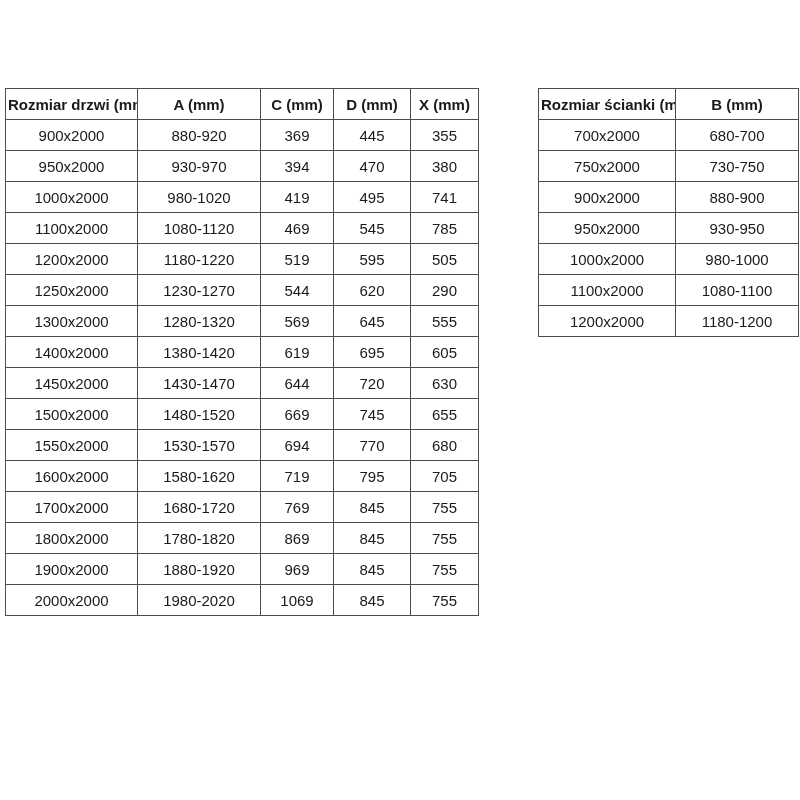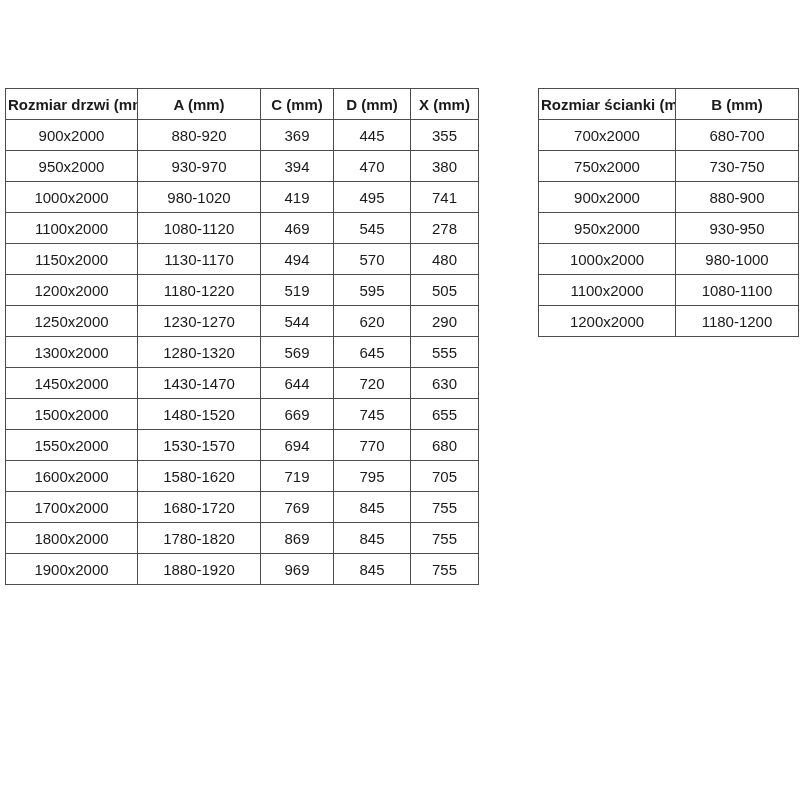--- a/index.html
+++ b/index.html
@@ -83,28 +83,21 @@
           <td>980-1020</td>
           <td>419</td>
           <td>495</td>
           <td>741</td>
         </tr>
         <tr>
           <td>1100x2000</td>
           <td>1080-1120</td>
           <td>469</td>
           <td>545</td>
-          <td>278</td>
-        </tr>
-        <tr>
-          <td>1150x2000</td>
-          <td>1130-1170</td>
-          <td>494</td>
-          <td>570</td>
-          <td>480</td>
+          <td>785</td>
         </tr>
         <tr>
           <td>1200x2000</td>
           <td>1180-1220</td>
           <td>519</td>
           <td>595</td>
           <td>505</td>
         </tr>
         <tr>
           <td>1250x2000</td>
@@ -114,20 +107,27 @@
           <td>290</td>
         </tr>
         <tr>
           <td>1300x2000</td>
           <td>1280-1320</td>
           <td>569</td>
           <td>645</td>
           <td>555</td>
         </tr>
         <tr>
+          <td>1400x2000</td>
+          <td>1380-1420</td>
+          <td>619</td>
+          <td>695</td>
+          <td>605</td>
+        </tr>
+        <tr>
           <td>1450x2000</td>
           <td>1430-1470</td>
           <td>644</td>
           <td>720</td>
           <td>630</td>
         </tr>
         <tr>
           <td>1500x2000</td>
           <td>1480-1520</td>
           <td>669</td>
@@ -159,20 +159,27 @@
           <td>1800x2000</td>
           <td>1780-1820</td>
           <td>869</td>
           <td>845</td>
           <td>755</td>
         </tr>
         <tr>
           <td>1900x2000</td>
           <td>1880-1920</td>
           <td>969</td>
+          <td>845</td>
+          <td>755</td>
+        </tr>
+        <tr>
+          <td>2000x2000</td>
+          <td>1980-2020</td>
+          <td>1069</td>
           <td>845</td>
           <td>755</td>
         </tr>
       </tbody>
     </table>
 
   <table id="walls-table" class="spec">
       <colgroup>
         <col style="width: 137px;">
         <col style="width: 123px;">

